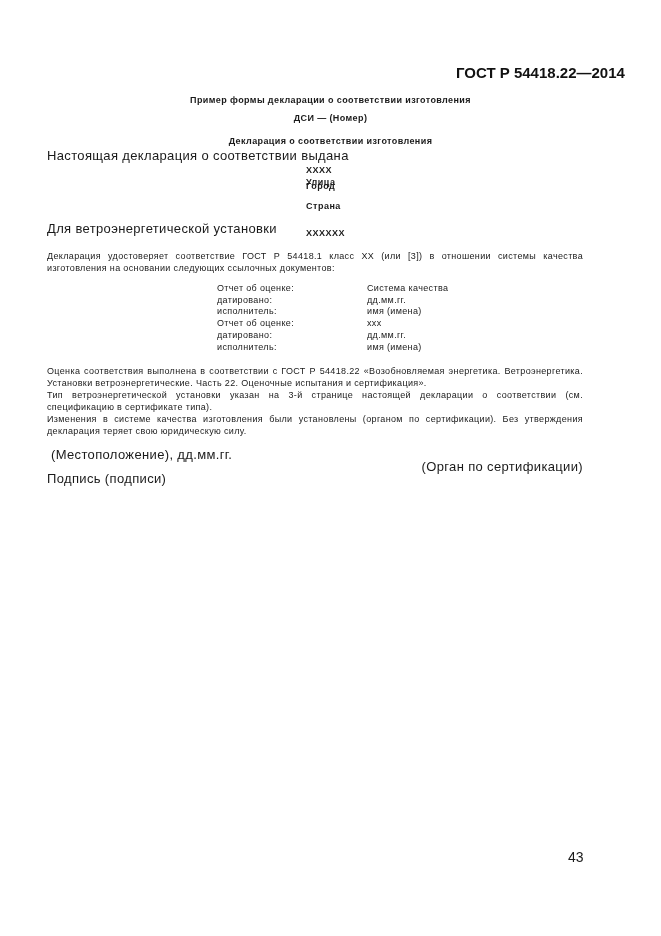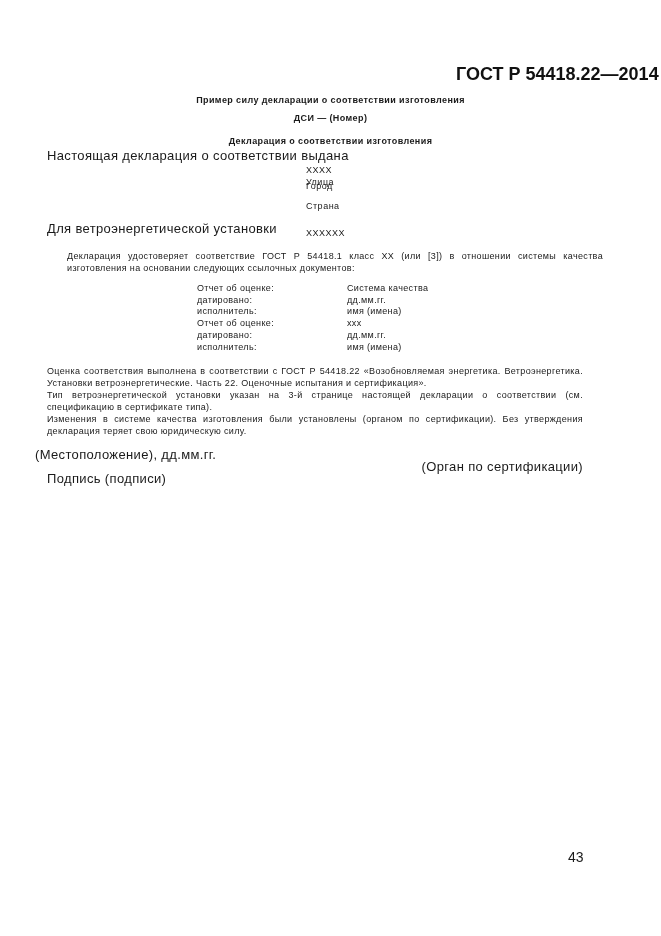--- a/index.html
+++ b/index.html
@@ -1,53 +1,53 @@
 <!DOCTYPE html>
 <html><head>
   <meta charset="utf-8">
   <style>
     html, body { margin: 0; padding: 0; background: #ffffff; }
     body {
       width: 661px; height: 936px; position: relative; overflow: hidden;
       font-family: "Liberation Sans", sans-serif; color: #1a1a1a;
     }
     .abs { position: absolute; white-space: nowrap; }
-    .doc-code { left: 456px; top: 64px; font-size: 18px; font-weight: bold; color: #111; }
+    .doc-code { left: 456px; top: 64px; font-size: 15px; font-weight: bold; color: #111; }
     .center { left: 0; width: 661px; text-align: center; font-weight: bold; font-size: 9px; letter-spacing: 0.4px; }
     .t1 { top: 95px; }
     .t2 { top: 113px; }
     .t3 { top: 136px; }
     .txt { font-size: 13px; letter-spacing: 0.35px; line-height: 12px; }
     .para { left: 47px; width: 536px; font-size: 9px; letter-spacing: 0.35px; line-height: 12px; white-space: normal; text-align: justify; }
-    .addr { left: 306px; font-size: 9px; letter-spacing: 0.5px; line-height: 12px; }
+    .addr { left: 306px; font-size: 9px; letter-spacing: 0.5px; line-height: 12px; font-weight: bold; }
     .reftable { left: 197px; top: 283px; font-size: 9px; letter-spacing: 0.35px; line-height: 11.7px; }
     .reftable .row { display: flex; }
-    .reftable .k { width: 150px; }
+    .reftable .k { width: 150px; margin-left: 20px; }
     .page-num { left: 568px; top: 849px; font-size: 14px; }
   </style>
 </head>
 <body>
 
 <div>
   <div class="abs doc-code">ГОСТ Р 54418.22—2014</div>
 
-  <div class="abs center t1">Пример силу декларации о соответствии изготовления</div>
+  <div class="abs center t1">Пример формы декларации о соответствии изготовления</div>
   <div class="abs center t2">ДСИ — (Номер)</div>
   <div class="abs center t3">Декларация о соответствии изготовления</div>
 
   <div class="abs txt" style="left:47px; top:150px;">Настоящая декларация о соответствии выдана</div>
   <div class="abs addr" style="top:164px;">XXXX</div>
   <div class="abs addr" style="top:176px;">Улица</div>
   <div class="abs addr" style="top:180px;">Город</div>
   <div class="abs addr" style="top:200px;">Страна</div>
 
   <div class="abs txt" style="left:47px; top:223px;">Для ветроэнергетической установки</div>
   <div class="abs addr" style="top:227px;text-align:center;">XXXXXX</div>
 
-  <div class="abs para" style="top:250px;margin-left:20px;">Декларация удостоверяет соответствие ГОСТ Р 54418.1 класс XX (или [3]) в отношении системы качества изготовления на основании следующих ссылочных документов:</div>
+  <div class="abs para" style="top:250px;">Декларация удостоверяет соответствие ГОСТ Р 54418.1 класс XX (или [3]) в отношении системы качества изготовления на основании следующих ссылочных документов:</div>
 
   <div class="abs reftable">
     <div class="row">
       <span class="k">Отчет об оценке:</span>
       <span>Система качества</span>
     </div>
     <div class="row">
       <span class="k">датировано:</span>
       <span>дд.мм.гг.</span>
     </div>
@@ -66,18 +66,18 @@
     <div class="row">
       <span class="k">исполнитель:</span>
       <span>имя (имена)</span>
     </div>
   </div>
 
   <div class="abs para" style="top:365px;">Оценка соответствия выполнена в соответствии с ГОСТ Р 54418.22 «Возобновляемая энергетика. Ветроэнергетика. Установки ветроэнергетические. Часть 22. Оценочные испытания и сертификация».</div>
   <div class="abs para" style="top:389px;">Тип ветроэнергетической установки указан на 3-й странице настоящей декларации о соответствии (см. спецификацию в сертификате типа).</div>
   <div class="abs para" style="top:413px;">Изменения в системе качества изготовления были установлены (органом по сертификации). Без утверждения декларация теряет свою юридическую силу.</div>
 
-  <div class="abs txt" style="left:35px; top:449px;">(Местоположение), дд.мм.гг.</div>
+  <div class="abs txt" style="left:51px; top:449px;">(Местоположение), дд.мм.гг.</div>
   <div class="abs txt" style="right:78px; top:461px;">(Орган по сертификации)</div>
   <div class="abs txt" style="left:47px; top:473px;">Подпись (подписи)</div>
 
   <div class="abs page-num">43</div>
 </div>
 
 </body></html>

